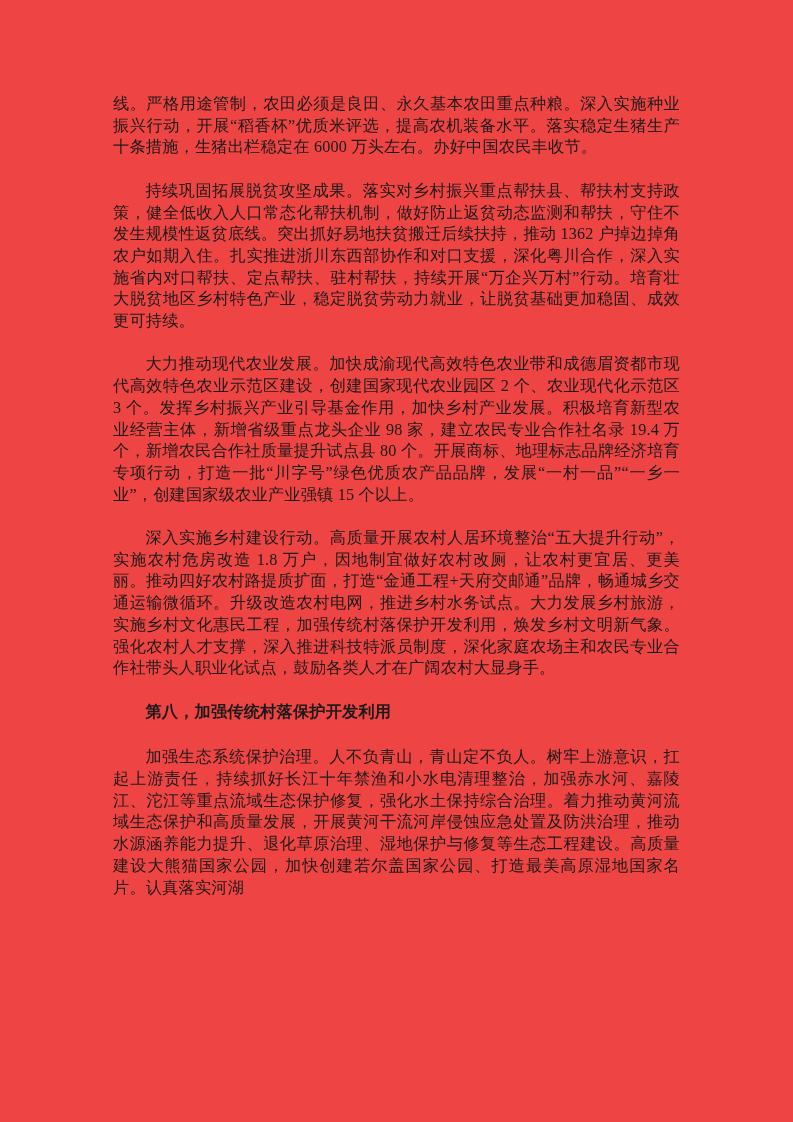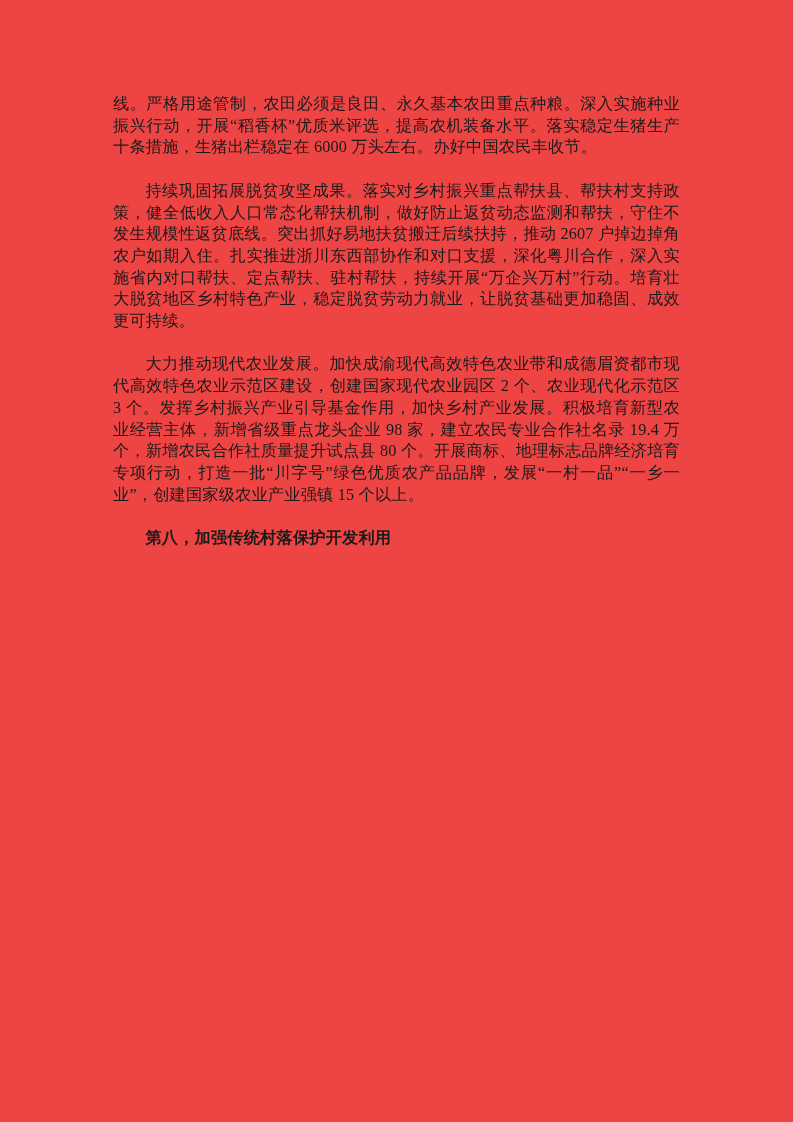--- a/index.html
+++ b/index.html
@@ -37,17 +37,19 @@
     font-weight: bold;
     margin: 2px 0 24px 0;
   }
 </style>
 </head>
 <body>
 
 <div class="page" style="background: #ef4444; color: rgb(26, 26, 26);">
   <div class="content">
       <p class="">线。严格用途管制，农田必须是良田、永久基本农田重点种粮。深入实施种业振兴行动，开展“稻香杯”优质米评选，提高农机装备水平。落实稳定生猪生产十条措施，生猪出栏稳定在 6000 万头左右。办好中国农民丰收节。</p>
-      <p class="indent">持续巩固拓展脱贫攻坚成果。落实对乡村振兴重点帮扶县、帮扶村支持政策，健全低收入人口常态化帮扶机制，做好防止返贫动态监测和帮扶，守住不发生规模性返贫底线。突出抓好易地扶贫搬迁后续扶持，推动 2607 户掉边掉角农户如期入住。扎实推进浙川东西部协作和对口支援，深化粤川合作，深入实施省内对口帮扶、定点帮扶、驻村帮扶，持续开展“万企兴万村”行动。培育壮大脱贫地区乡村特色产业，稳定脱贫劳动力就业，让脱贫基础更加稳固、成效更可持续。</p>
+      <p class="indent">持续巩固拓展脱贫攻坚成果。落实对乡村振兴重点帮扶县、帮扶村支持政策，健全低收入人口常态化帮扶机制，做好防止返贫动态监测和帮扶，守住不发生规模性返贫底线。突出抓好易地扶贫搬迁后续扶持，推动 1362 户掉边掉角农户如期入住。扎实推进浙川东西部协作和对口支援，深化粤川合作，深入实施省内对口帮扶、定点帮扶、驻村帮扶，持续开展“万企兴万村”行动。培育壮大脱贫地区乡村特色产业，稳定脱贫劳动力就业，让脱贫基础更加稳固、成效更可持续。</p>
       <p class="indent">大力推动现代农业发展。加快成渝现代高效特色农业带和成德眉资都市现代高效特色农业示范区建设，创建国家现代农业园区 2 个、农业现代化示范区 3 个。发挥乡村振兴产业引导基金作用，加快乡村产业发展。积极培育新型农业经营主体，新增省级重点龙头企业 98 家，建立农民专业合作社名录 19.4 万个，新增农民合作社质量提升试点县 80 个。开展商标、地理标志品牌经济培育专项行动，打造一批“川字号”绿色优质农产品品牌，发展“一村一品”“一乡一业”，创建国家级农业产业强镇 15 个以上。</p>
+      <p class="indent">深入实施乡村建设行动。高质量开展农村人居环境整治“五大提升行动”，实施农村危房改造 1.8 万户，因地制宜做好农村改厕，让农村更宜居、更美丽。推动四好农村路提质扩面，打造“金通工程+天府交邮通”品牌，畅通城乡交通运输微循环。升级改造农村电网，推进乡村水务试点。大力发展乡村旅游，实施乡村文化惠民工程，加强传统村落保护开发利用，焕发乡村文明新气象。强化农村人才支撑，深入推进科技特派员制度，深化家庭农场主和农民专业合作社带头人职业化试点，鼓励各类人才在广阔农村大显身手。</p>
       <p class="heading indent">第八，加强传统村落保护开发利用</p>
+      <p class="indent">加强生态系统保护治理。人不负青山，青山定不负人。树牢上游意识，扛起上游责任，持续抓好长江十年禁渔和小水电清理整治，加强赤水河、嘉陵江、沱江等重点流域生态保护修复，强化水土保持综合治理。着力推动黄河流域生态保护和高质量发展，开展黄河干流河岸侵蚀应急处置及防洪治理，推动水源涵养能力提升、退化草原治理、湿地保护与修复等生态工程建设。高质量建设大熊猫国家公园，加快创建若尔盖国家公园、打造最美高原湿地国家名片。认真落实河湖</p>
     </div>
 </div>
 
 </body></html>

